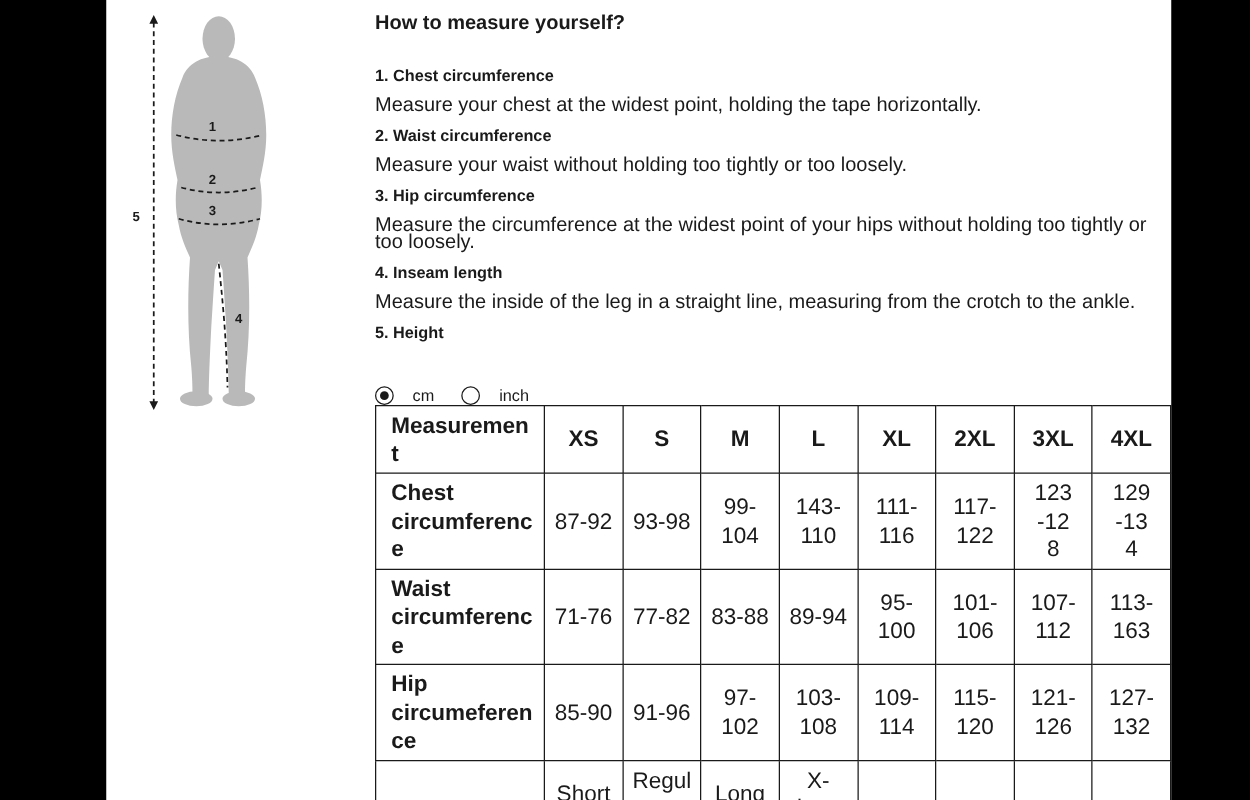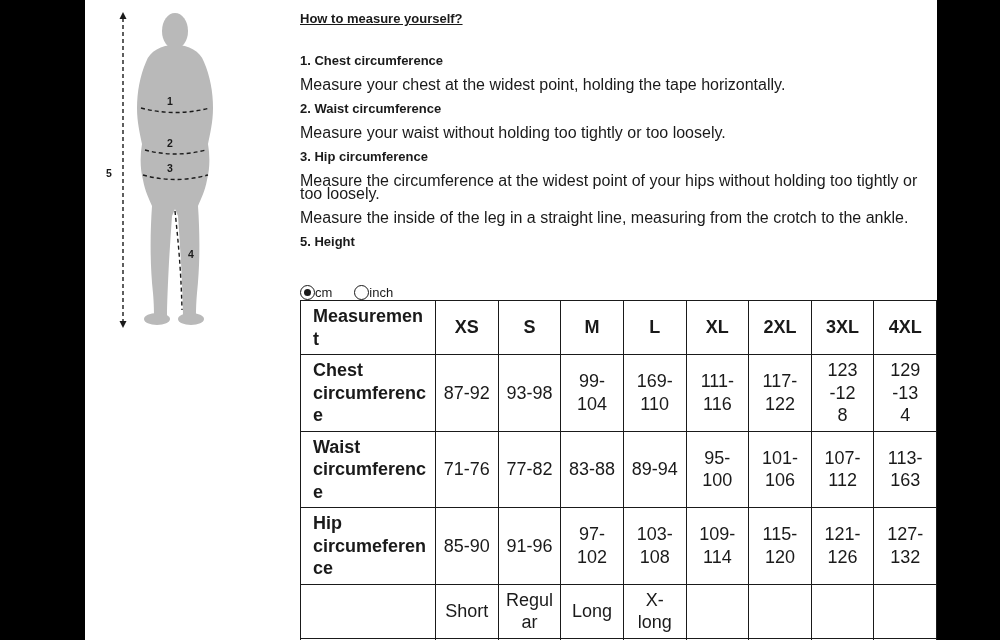--- a/index.html
+++ b/index.html
@@ -5,27 +5,27 @@
   * { box-sizing: border-box; }
   html,body { margin:0; padding:0; }
   body { font-family: "Liberation Sans", sans-serif; color:#1a1a1a; background:#000; }
   .page { position:relative; width:1000px; height:640px; background:#000; overflow:hidden; }
   .content { position:absolute; left:85px; top:0; width:852px; height:640px; background:#fff; }
 
   .figure-wrap { position:absolute; left:14px; top:10px; width:132px; height:322px; }
   .figure-wrap svg { display:block; }
 
   .main { position:absolute; left:215px; top:0; width:637px; }
-  .page-title { font-size:13px; font-weight:700; margin:10px 0 26px; line-height:18px;text-decoration:underline; }
+  .page-title { font-size:16px; font-weight:700; margin:10px 0 26px; line-height:18px; }
 
   .instr h2 { font-size:13px; font-weight:700; margin:0 0 11px; line-height:13px; }
   .instr p  { font-size:16px; font-weight:400; margin:0 0 11px; line-height:13px; }
 
   .units { margin-top:37px; display:flex; align-items:center; gap:22px; font-size:13px; }
-  .unit-option { display:flex; align-items:center; gap:0; cursor:pointer; }
+  .unit-option { display:flex; align-items:center; gap:15px; cursor:pointer; }
   .radio { width:15px; height:15px; border:1.5px solid #1a1a1a; border-radius:50%; position:relative; display:inline-block; background:#fff; }
   .radio.checked::after { content:""; position:absolute; left:2.5px; top:2.5px; width:7px; height:7px; border-radius:50%; background:#1a1a1a; }
 
   table.size-table { border-collapse:collapse; table-layout:fixed; width:637px; font-size:18px; }
   .size-table th, .size-table td { border:1px solid #1a1a1a; text-align:center; vertical-align:middle; padding:4px 6px; line-height:1.25; overflow-wrap:break-word; }
   .size-table th { font-weight:700; height:36px; }
   .size-table th.lbl, .size-table td.lbl { text-align:left; padding:4px 8px 4px 12px; font-weight:700; }
   tr.r-chest  { height:48px; }
   tr.r-waist  { height:46px; }
   tr.r-hip    { height:36px; }
@@ -94,20 +94,21 @@
     <div class="main">
       <h1 class="page-title">How to measure yourself?</h1>
 
       <div class="instr">
         <h2>1. Chest circumference</h2>
         <p>Measure your chest at the widest point, holding the tape horizontally.</p>
         <h2>2. Waist circumference</h2>
         <p>Measure your waist without holding too tightly or too loosely.</p>
         <h2>3. Hip circumference</h2>
         <p>Measure the circumference at the widest point of your hips without holding too tightly or too loosely.</p>
+        <h2>4. Inseam length</h2>
         <p>Measure the inside of the leg in a straight line, measuring from the crotch to the ankle.</p>
         <h2>5. Height</h2>
       </div>
 
       <div class="units">
         <label class="unit-option">
           <span class="radio checked"></span>
           <span>cm</span>
         </label>
         <label class="unit-option">
@@ -133,21 +134,21 @@
             <th>3XL</th>
             <th>4XL</th>
           </tr>
         </thead>
         <tbody>
           <tr class="r-chest">
             <td class="lbl">Chest circumference</td>
             <td>87-92</td>
             <td>93-98</td>
             <td>99-104</td>
-            <td>169-110</td>
+            <td>143-110</td>
             <td>111-116</td>
             <td>117-122</td>
             <td>123-128</td>
             <td>129-134</td>
           </tr>
           <tr class="r-waist">
             <td class="lbl">Waist circumference</td>
             <td>71-76</td>
             <td>77-82</td>
             <td>83-88</td>

